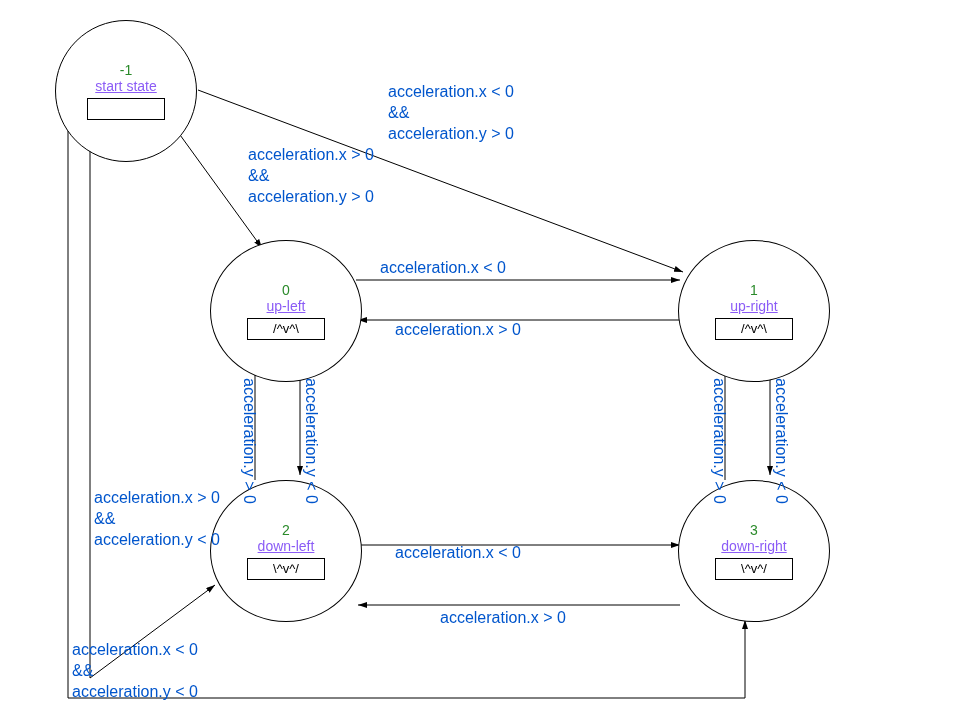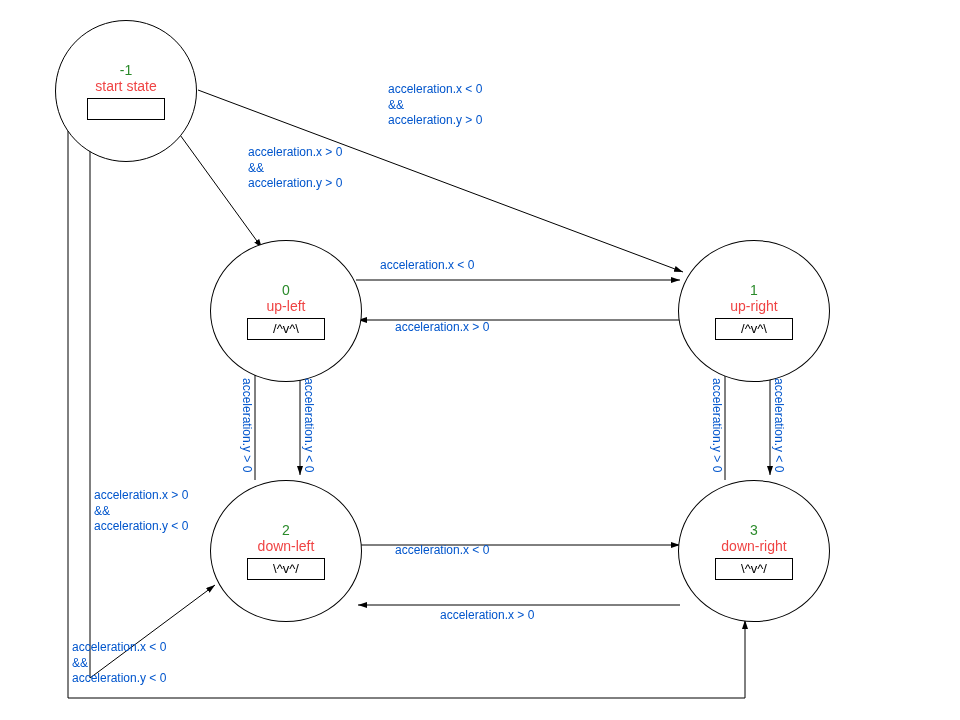--- a/index.html
+++ b/index.html
@@ -20,37 +20,38 @@
       flex-direction: column;
       align-items: center;
       justify-content: center;
       text-align: center;
     }
     .state-id {
       color: #2a8a2a;
       font-size: 14px;
     }
     .state-name {
-      color: #ef4444;
+      color: #8b5cf6;
       font-size: 14px;
       margin-bottom: 4px;
+      text-decoration: underline;
     }
     .action-box {
       border: 1px solid #000;
       background: white;
       padding: 2px 8px;
       font-size: 13px;
       color: #000;
       min-width: 60px;
       min-height: 16px;
     }
     .edge-label {
       position: absolute;
       color: #0055cc;
-      font-size: 12px;
+      font-size: 16px;
       line-height: 1.3;
       white-space: nowrap;
     }
     .edge-label.vertical {
       writing-mode: vertical-rl;
       text-orientation: mixed;
     }
     svg {
       position: absolute;
       top: 0;

